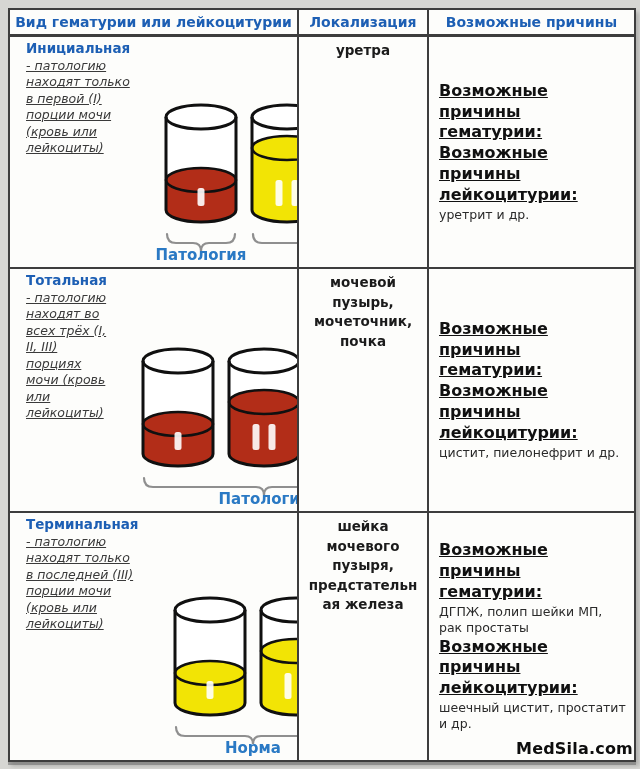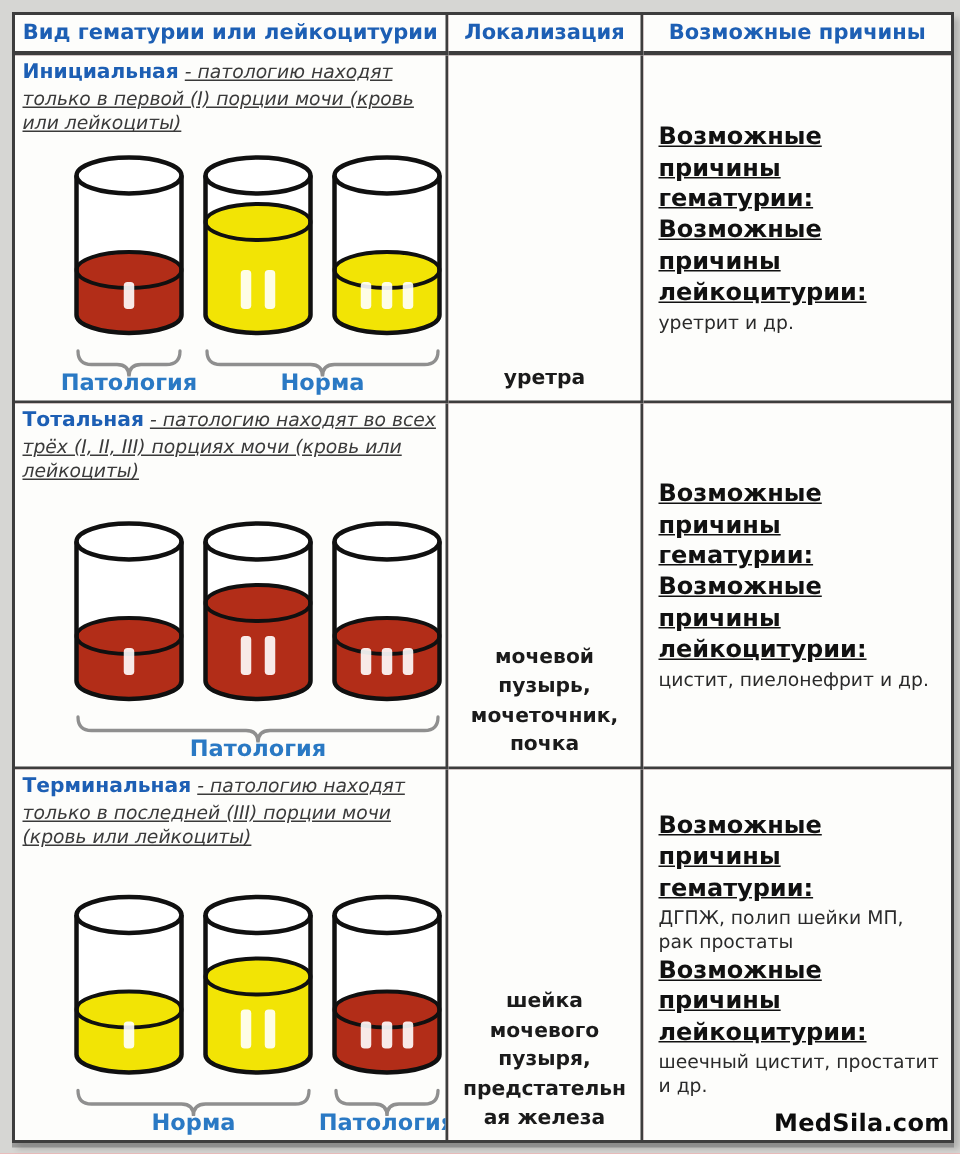--- a/index.html
+++ b/index.html
@@ -34,29 +34,29 @@
   .cell.last-col{border-right:none;}
   .cell.last-row{border-bottom:none;}
   .hcell{
     display:flex;align-items:center;justify-content:center;
     font-weight:bold;font-size:14px;
     color:var(--header_blue,#1d5fb4);
     border-bottom-width:3px;
     letter-spacing:0px;
   }
   
-  .type-cell{display:flex;flex-direction:column;padding:3px 5px 2px 5px;}
+  .type-cell{display:flex;flex-direction:row;padding:3px 5px 2px 16px;}
   .type-text{font-size:12.5px;line-height:1.32;color:#333;margin:0 0 2px 0;}
   .type-name{font-weight:bold;font-size:13.5px;color:var(--header_blue,#1d5fb4);font-style:normal;}
   .type-desc{font-style:italic;text-decoration:underline;color:#3a3a3a;}
   .beaker-zone{margin-top:auto;margin-left:24px;}
   svg.beakers{display:block;margin:0 auto 1px auto;}
   
   .loc-cell{
-    display:flex;align-items:flex-end;justify-content:center;text-align:center;
+    display:flex;align-items:flex-start;justify-content:center;text-align:center;
     font-weight:bold;font-size:13.5px;color:#1b1b1b;line-height:1.45;
     padding:4px 7px;
   }
   .loc-cell p{margin:0;overflow-wrap:break-word;max-width:114px;}
   
   .causes-cell{
     display:flex;flex-direction:column;justify-content:center;
     padding:8px 8px 8px 10px;font-size:12.5px;color:#2a2a2a;line-height:1.32;
   }
   .cause-title{

